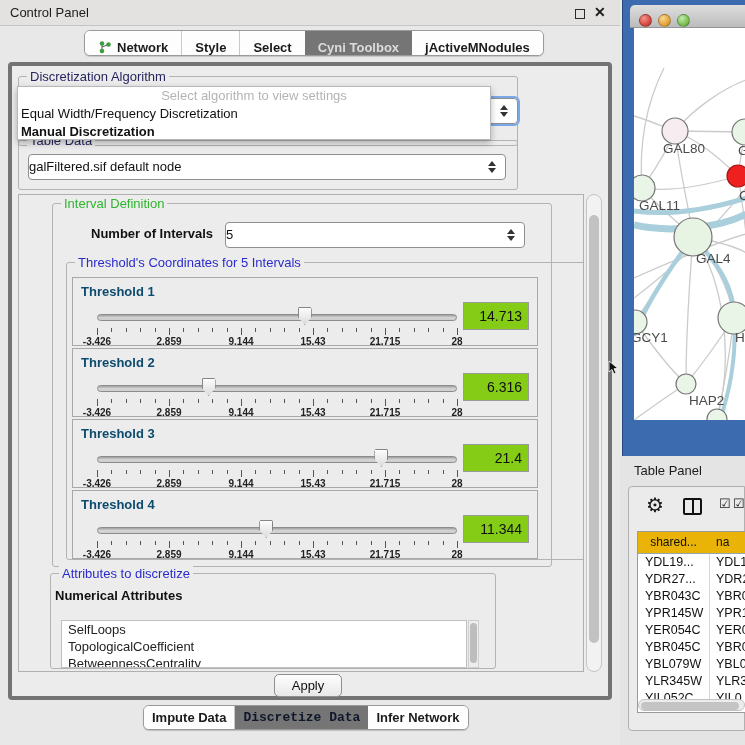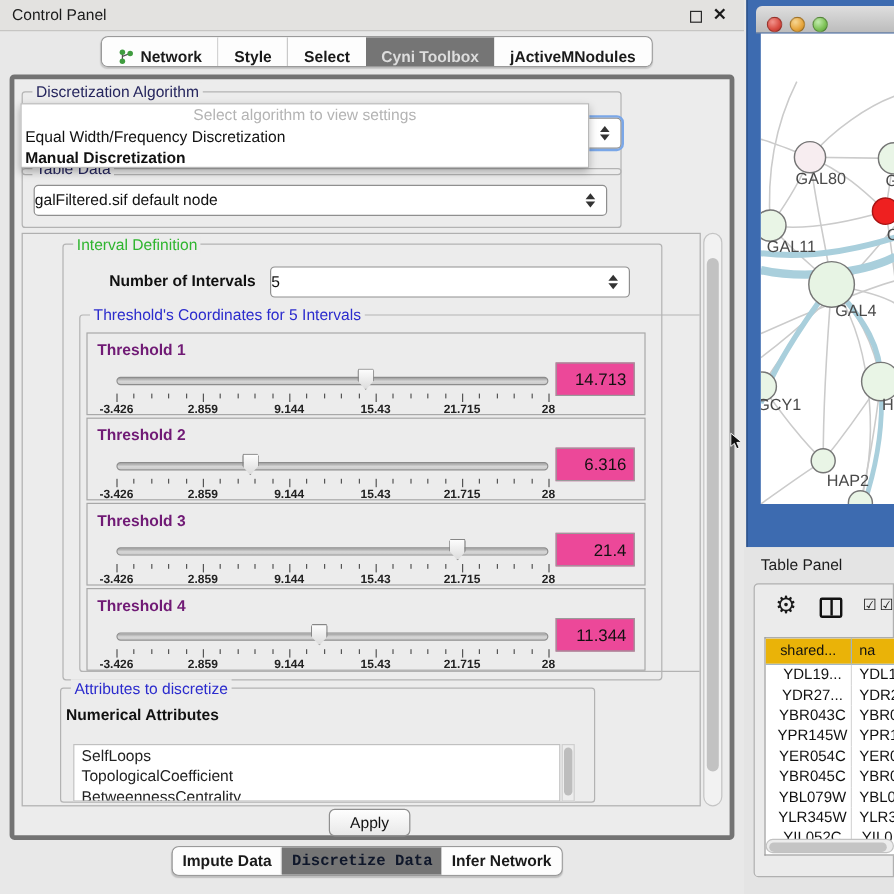--- a/index.html
+++ b/index.html
@@ -50,35 +50,35 @@
   
   #viewport { position:absolute; left:6px; top:128px; width:566px; height:478px;
     border:1px solid #b0b0b0; background:#ececec; overflow:hidden; }
   #vp-scroll { position:absolute; left:574px; top:128px; width:16px; height:478px;
     background:#f2f2f2; border:1px solid #c4c4c4; border-radius:8px; }
   #vp-scroll .thumb { position:absolute; left:2px; top:20px; width:10px; height:428px;
     background:#c2c2c2; border-radius:6px; }
 
   .t-row { position:absolute; left:5px; width:466px; height:69px;
     border:1px solid #a8a8a8; background:#ececec; }
-  .t-label { position:absolute; left:8px; top:6px; font-size:13px; font-weight:bold; color:#701a75; }
+  .t-label { position:absolute; left:8px; top:6px; font-size:13px; font-weight:bold; color:#0c4a6e; }
   .slider-area { position:absolute; left:24px; top:28px; width:360px; height:40px; }
   .slider-track { position:absolute; left:0; top:8px; width:360px; height:7px;
     border:1px solid #8c8c8c; border-radius:4px;
     background:linear-gradient(#9f9f9f,#d6d6d6 55%,#cccccc); }
   .slider-thumb { position:absolute; top:1px; width:14px; height:18px;
     background:linear-gradient(#fdfdfd,#dcdcdc); border:1px solid #868686;
     clip-path:polygon(8% 0, 92% 0, 100% 12%, 100% 55%, 50% 100%, 0 55%, 0 12%); }
   .tick { position:absolute; width:1px; background:#555; }
   .tick.minor { top:22px; height:4px; }
   .tick.major { top:22px; height:7px; }
   .tick-lab { position:absolute; top:30px; transform:translateX(-50%);
     font-size:10px; font-weight:bold; color:#222; white-space:nowrap; }
   .value-field { position:absolute; right:8px; top:24px; width:66px; height:28px;
-    background:#ec4899; border:1px solid #9a9a9a; font-size:14px; color:#111;
+    background:#84cc16; border:1px solid #9a9a9a; font-size:14px; color:#111;
     text-align:right; line-height:26px; padding-right:6px; }
 
   #attr-list { position:absolute; left:10px; top:46px; width:406px; height:48px;
     background:#fff; border:1px solid #c0c0c0; overflow:hidden; }
   .attr-item { font-size:13px; color:#222; padding-left:6px; line-height:17px; white-space:nowrap; }
   #attr-scroll { position:absolute; left:417px; top:46px; width:11px; height:48px;
     background:#ededed; border:1px solid #cfcfcf; }
   #attr-scroll .thumb { position:absolute; left:1px; top:2px; width:7px; height:40px;
     background:#bdbdbd; border-radius:4px; }
 
@@ -117,21 +117,21 @@
   #tp-cols:after { content:""; position:absolute; left:6.5px; top:0; width:2px; height:13px; background:#111; }
   .tp-check { position:absolute; top:9px; font-size:13px; color:#1a1a1a; }
   #tp-check1 { left:90px; } #tp-check2 { left:104px; }
   #data-table { position:absolute; left:8px; top:44px; width:109px; height:182px;
     background:#fff; border:1px solid #9a9a9a; border-right:none; overflow:hidden; }
   .th-row { display:flex; height:22px; border-bottom:1px solid #8fa6b5; }
   .th-cell { background:#eab308; font-size:12px; color:#111; line-height:21px; overflow:hidden; white-space:nowrap; }
   .th-c1 { width:72px; text-align:center; border-right:1px solid #9fb4c2; }
   .th-c2 { flex:1; padding-left:6px; }
   .td-row { display:flex; height:17px; }
-  .td-cell { font-size:12.5px; color:#111; line-height:17px; overflow:hidden; white-space:nowrap;text-align:center; }
+  .td-cell { font-size:12.5px; color:#111; line-height:17px; overflow:hidden; white-space:nowrap; }
   .td-c1 { width:72px; padding-left:7px; border-right:1px solid #d8d8d8; }
   .td-c2 { flex:1; padding-left:6px; }
   #tp-hscroll { position:absolute; left:9px; top:212px; width:107px; height:12px;
     background:#ececec; border:1px solid #c2c2c2; border-radius:6px; }
   #tp-hscroll .thumb { position:absolute; left:2px; top:1.5px; width:98px; height:8px;
     background:#c4c4c4; border-radius:5px; }
 
   #cursor { position:absolute; left:608px; top:360px; z-index:90; }
 </style>
 </head>

